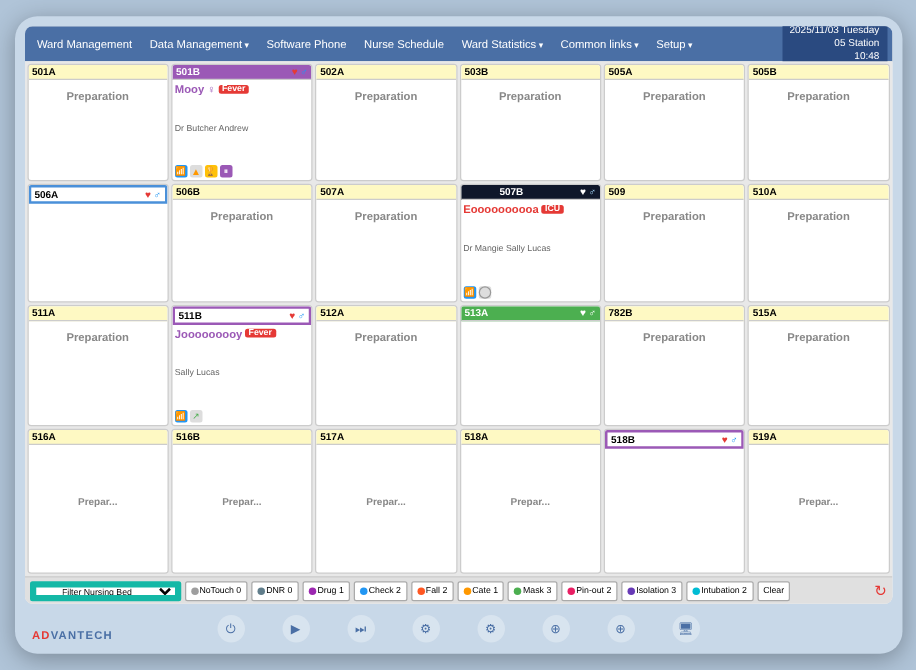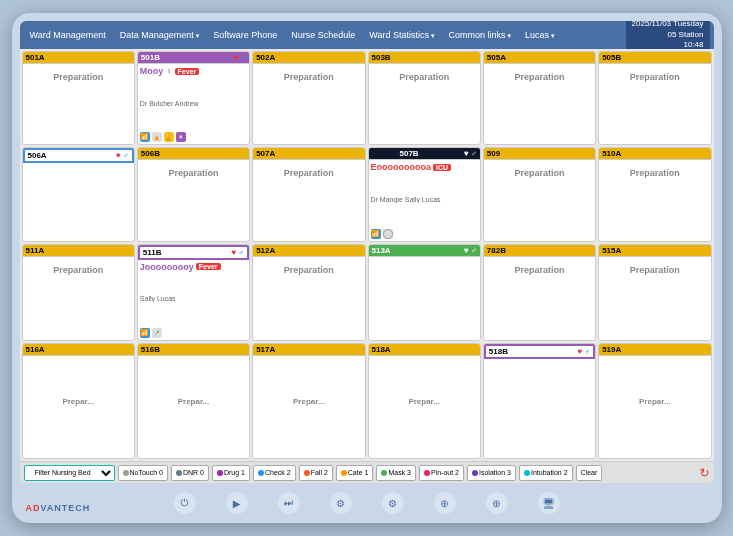--- a/index.html
+++ b/index.html
@@ -77,21 +77,21 @@
     .room-cell {
       background: white;
       border: 1px solid #ccc;
       border-radius: 3px;
       overflow: hidden;
       display: flex;
       flex-direction: column;
       min-height: 0;
     }
     .room-header {
-      background: #eab308;
+      background: #fef9c3;
       font-size: 8px;
       font-weight: bold;
       padding: 1px 3px;
       display: flex;
       align-items: center;
       justify-content: space-between;
       border-bottom: 1px solid #ccc;
       flex-shrink: 0;
     }
     .room-header.purple-bg {
@@ -191,23 +191,23 @@
       align-items: center;
       padding: 0 4px;
       gap: 3px;
       flex-shrink: 0;
       border-top: 1px solid #ccc;
       overflow: hidden;
     }
     .filter-select {
       font-size: 7px;
       height: 16px;
-      border: 1px solid #14b8a6;
+      border: 5px solid #14b8a6;
       background: white;
-      padding: 0 6px;
+      padding: 0 17px;
       border-radius: 2px;
     }
     .filter-btn {
       font-size: 7px;
       height: 16px;
       padding: 0 4px;
       border: 1px solid #aaa;
       border-radius: 2px;
       background: white;
       white-space: nowrap;
@@ -281,21 +281,21 @@
 <div class="device-frame">
   <div class="screen">
 
     <div class="top-bar">
       <div class="top-bar-item">Ward Management</div>
       <div class="top-bar-item top-bar-dropdown">Data Management</div>
       <div class="top-bar-item">Software Phone</div>
       <div class="top-bar-item">Nurse Schedule</div>
       <div class="top-bar-item top-bar-dropdown">Ward Statistics</div>
       <div class="top-bar-item top-bar-dropdown">Common links</div>
-      <div class="top-bar-item top-bar-dropdown">Lucas</div>
+      <div class="top-bar-item top-bar-dropdown">Setup</div>
       <div class="top-bar-right">
         <div>2025/11/03 Tuesday</div>
         <div>05 Station</div>
         <div>10:48</div>
       </div>
     </div>
 
     <div class="main-content">
       <div class="rooms-grid">
 

